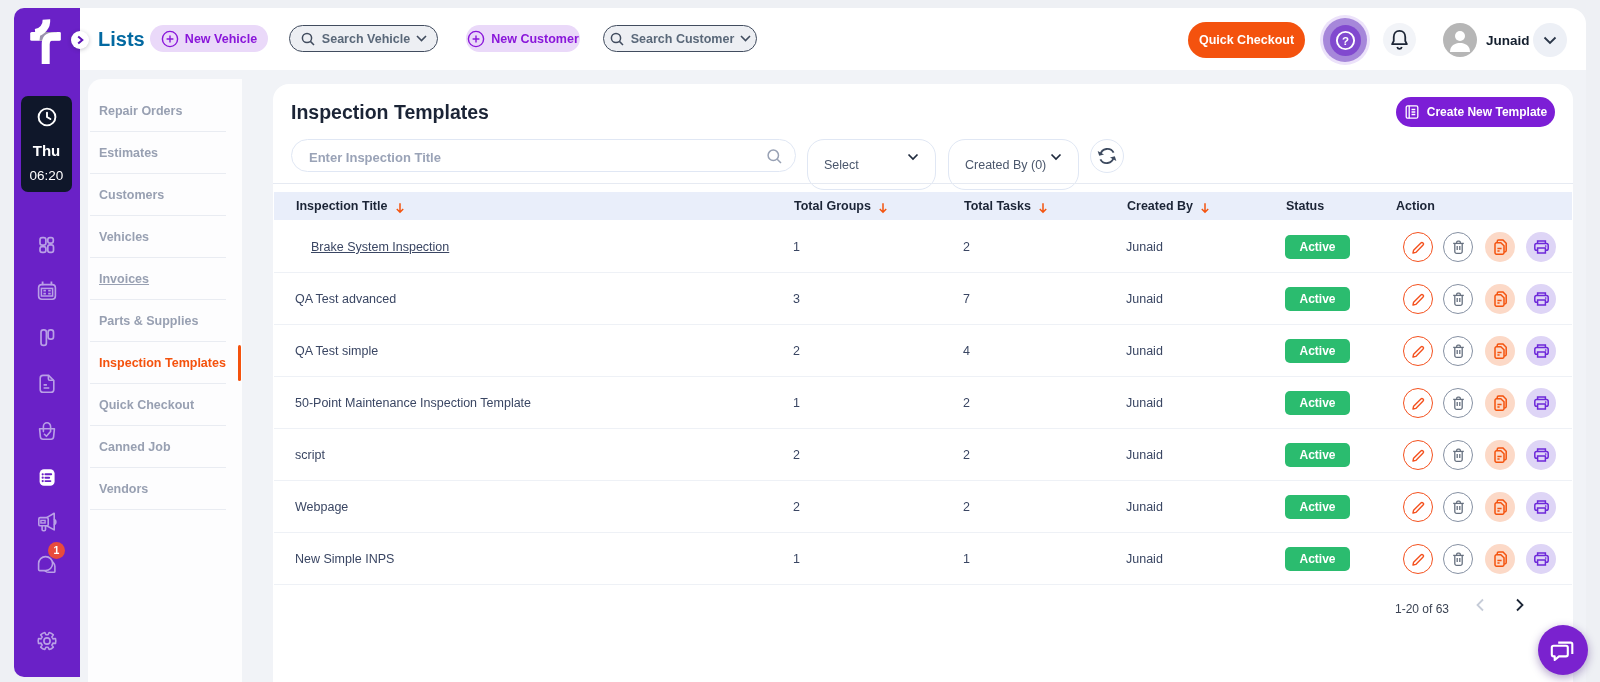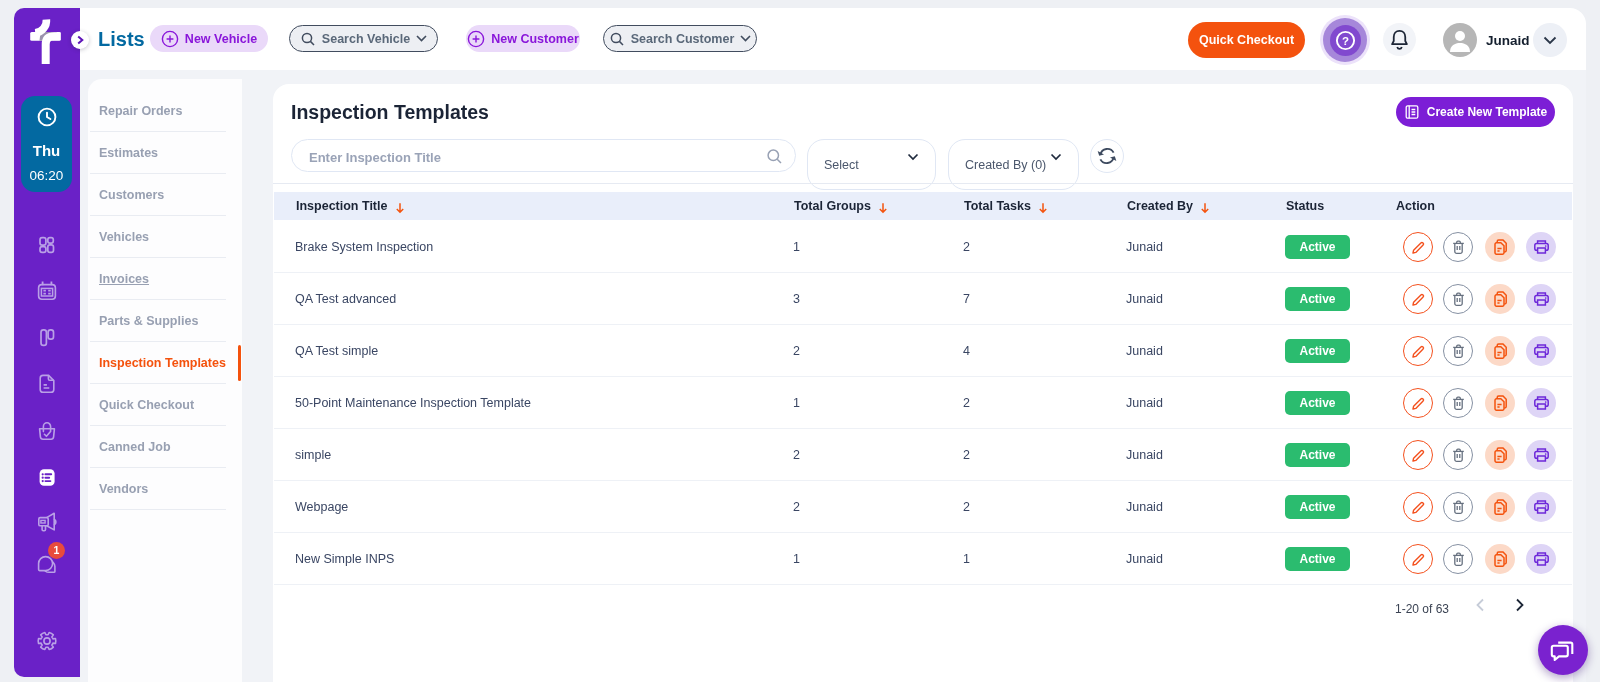--- a/index.html
+++ b/index.html
@@ -18,21 +18,21 @@
 #help { left:1320px; top:15px; width:50px; height:50px; border-radius:50%; background:#ece2fa; }
 #helpmid { left:3px; top:3px; width:44px; height:44px; border-radius:50%; background:#a687da; }
 #helpin { left:6.5px; top:6.5px; width:31px; height:31px; border-radius:50%; background:#8149cf; display:flex; align-items:center; justify-content:center; }
 #bell { left:1383px; top:23px; width:33px; height:33px; border-radius:50%; background:#f2f4f8; display:flex; align-items:center; justify-content:center; }
 #avatar { left:1443px; top:23px; width:34px; height:34px; border-radius:50%; background:#b6b6b6; overflow:hidden; }
 #uname { left:1486px; top:33px; font-size:13.5px; font-weight:700; color:#141f2e; }
 #ddown { left:1533px; top:23px; width:34px; height:34px; border-radius:50%; background:#edf0f6; display:flex; align-items:center; justify-content:center; }
 
 #sbar { left:14px; top:8px; width:66px; height:669px; background:#6a21c7; border-radius:10px 0 0 10px; }
 #chevcirc { left:71px; top:31px; width:18px; height:18px; border-radius:50%; background:#fff; box-shadow:0 1px 4px rgba(30,30,60,.25); display:flex; align-items:center; justify-content:center; }
-#datebox { left:7px; top:88px; width:51px; height:96px; border-radius:14px; background:#0369a1; text-align:center; color:#fff; }
+#datebox { left:7px; top:88px; width:51px; height:96px; border-radius:7px; background:#0f172a; text-align:center; color:#fff; }
 #datebox .thu { font-size:15px; font-weight:700; margin-top:11px; }
 #datebox .tim { font-size:13.5px; margin-top:9px; }
 .sic { position:absolute; left:21px; width:24px; height:24px; }
 
 #menu { left:88px; top:79px; width:154px; height:603px; background:#fdfdfe; border-radius:14px 0 0 0; }
 .mi { position:absolute; left:0; width:154px; height:42px; line-height:42px; padding-left:11px; font-size:12.5px; font-weight:700; color:#98a0b2; }
 .mi .dv { position:absolute; left:2px; bottom:0; width:136px; height:1px; background:#e9ecf2; }
 .mi.act { color:#f4520d; }
 .mi.act .bar { position:absolute; right:1px; top:3px; width:3px; height:36px; background:#f4520d; border-radius:2px; }
 
@@ -242,21 +242,21 @@
             <path d="M5 1.2 V10 M1.8 7 L5 10.2 L8.2 7" stroke="#f4530e" stroke-width="1.5" fill="none"></path>
           </svg></div>
         <div style="position: absolute; left: 764px; top: 8px; width: 10px; height: 12px;"><svg width="10" height="12">
             <path d="M5 1.2 V10 M1.8 7 L5 10.2 L8.2 7" stroke="#f4530e" stroke-width="1.5" fill="none"></path>
           </svg></div>
         <div style="position: absolute; left: 926px; top: 8px; width: 10px; height: 12px;"><svg width="10" height="12">
             <path d="M5 1.2 V10 M1.8 7 L5 10.2 L8.2 7" stroke="#f4530e" stroke-width="1.5" fill="none"></path>
           </svg></div>
       </div>
   <div class="row" style="top: 137px;">
-    <div class="td" style="left:21px;">Brake System Inspection</div>
+    <div class="td" style="left:37px;text-decoration:underline;">Brake System Inspection</div>
     <div class="td" style="left:519px;">1</div>
     <div class="td" style="left:689px;">2</div>
     <div class="td" style="left:852px;">Junaid</div>
     <div class="badge">Active</div>
     <div class="ac edit" style="left:1129px;">
           <svg width="15" height="15" viewBox="0 0 15 15" fill="none" stroke="#f4511e" stroke-width="1.4">
             <path d="M2.6 10.2 L9.9 2.9 a1.45 1.45 0 0 1 2.05 0 l0.15 0.15 a1.45 1.45 0 0 1 0 2.05 L4.8 12.4 L2 13 Z" stroke-linejoin="round"></path>
           </svg>
         </div>
     <div class="ac del" style="left:1169px;">
@@ -382,21 +382,21 @@
     <div class="ac prnt" style="left:1252px;">
           <svg width="17" height="16" viewBox="0 0 17 16" fill="none" stroke="#6d28d9" stroke-width="1.5">
             <path d="M4.6 4.6 V2 H12.4 V4.6"></path>
             <rect x="1.8" y="4.6" width="13.4" height="6.6" rx="1.8"></rect>
             <path d="M4.6 9 H12.4 V14 H4.6 Z" fill="#ded5f6"></path>
             <path d="M12.7 7 h0.01" stroke-linecap="round" stroke-width="1.7"></path>
           </svg>
         </div>
       </div>
       <div class="row" style="top: 345px;">
-    <div class="td" style="left:21px;">simple</div>
+    <div class="td" style="left:21px;">script</div>
     <div class="td" style="left:519px;">2</div>
     <div class="td" style="left:689px;">2</div>
     <div class="td" style="left:852px;">Junaid</div>
     <div class="badge">Active</div>
     <div class="ac edit" style="left:1129px;">
           <svg width="15" height="15" viewBox="0 0 15 15" fill="none" stroke="#f4511e" stroke-width="1.4">
             <path d="M2.6 10.2 L9.9 2.9 a1.45 1.45 0 0 1 2.05 0 l0.15 0.15 a1.45 1.45 0 0 1 0 2.05 L4.8 12.4 L2 13 Z" stroke-linejoin="round"></path>
           </svg>
         </div>
     <div class="ac del" style="left:1169px;">

